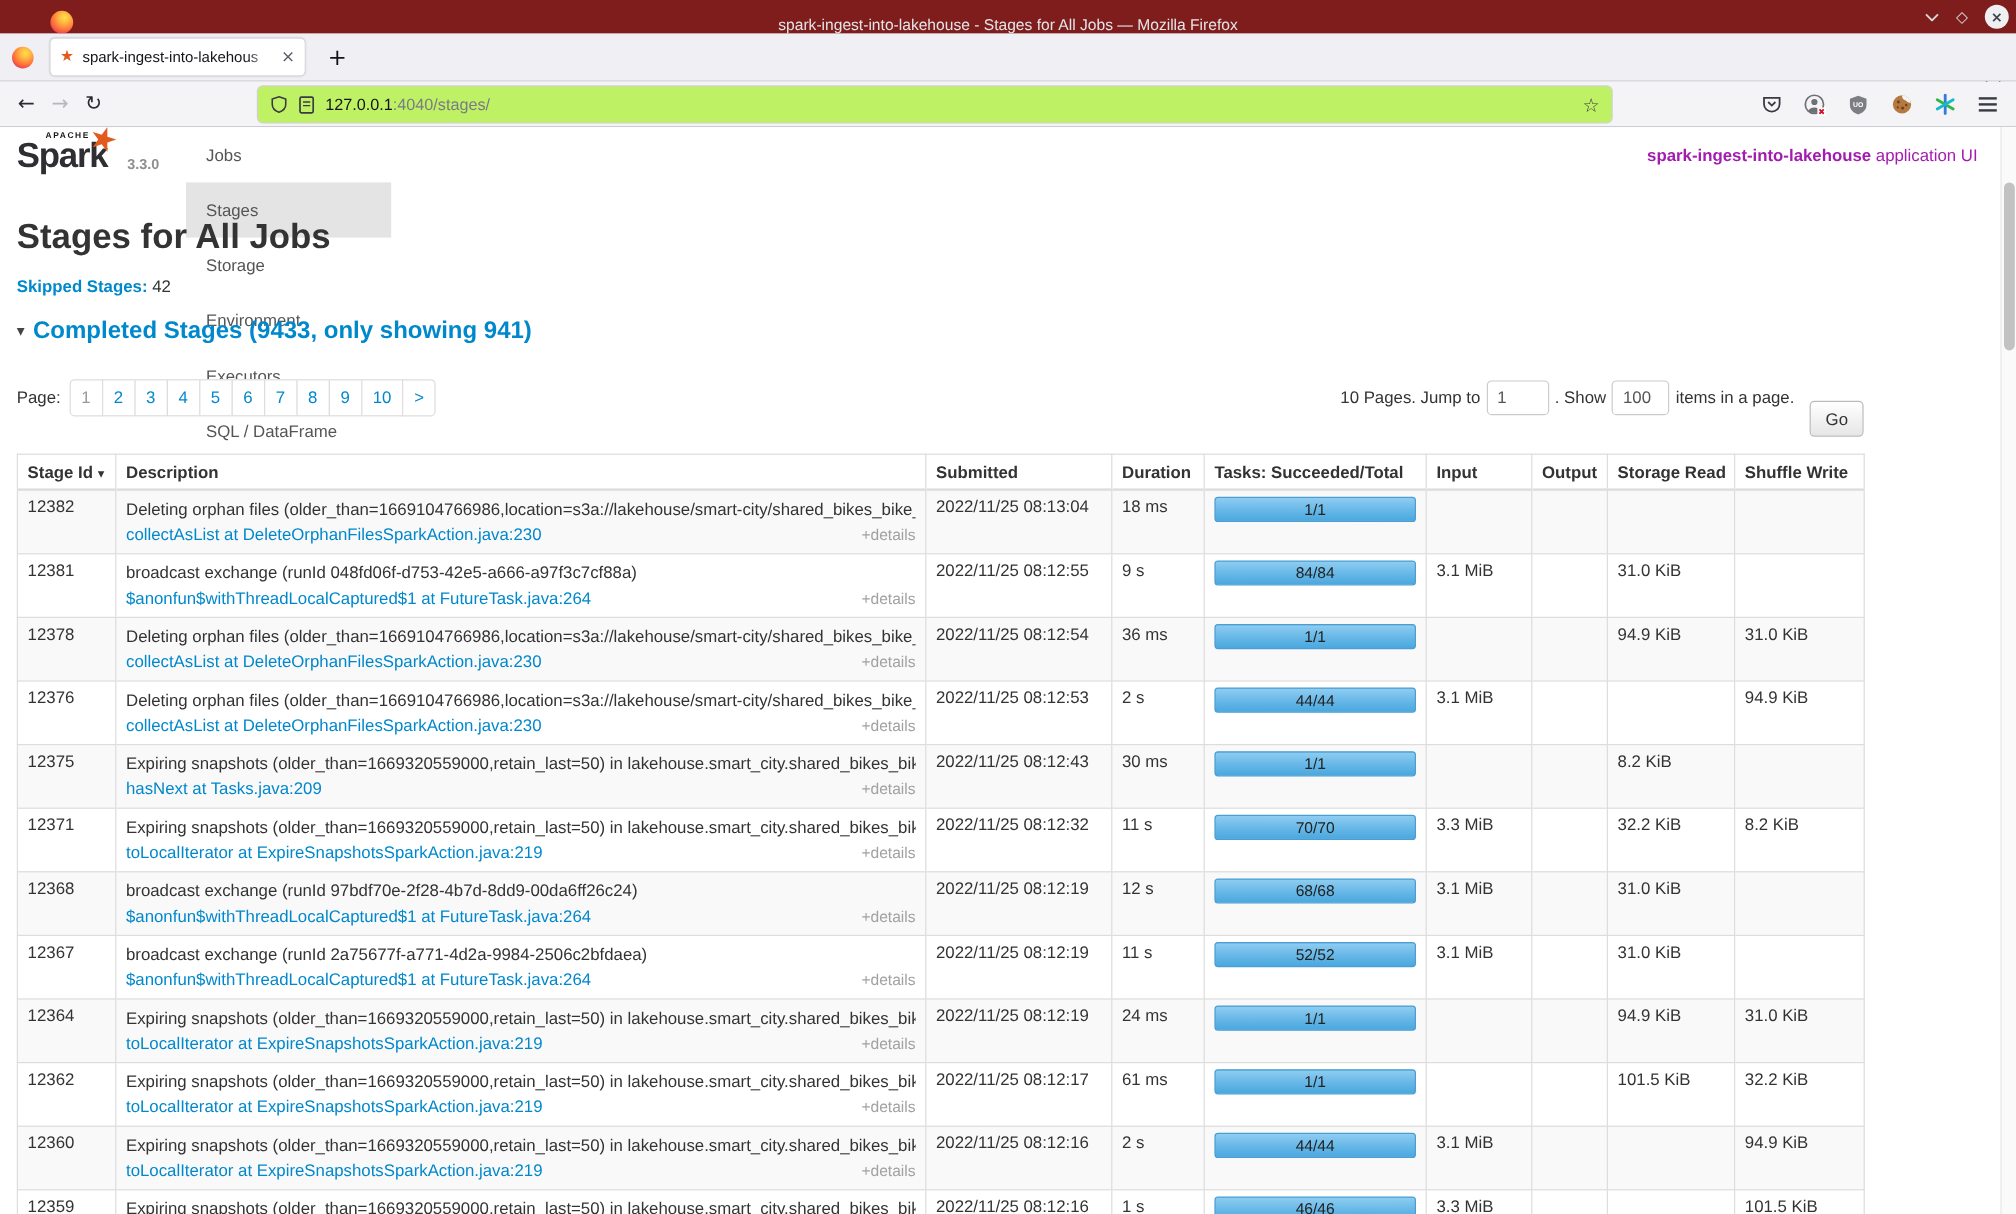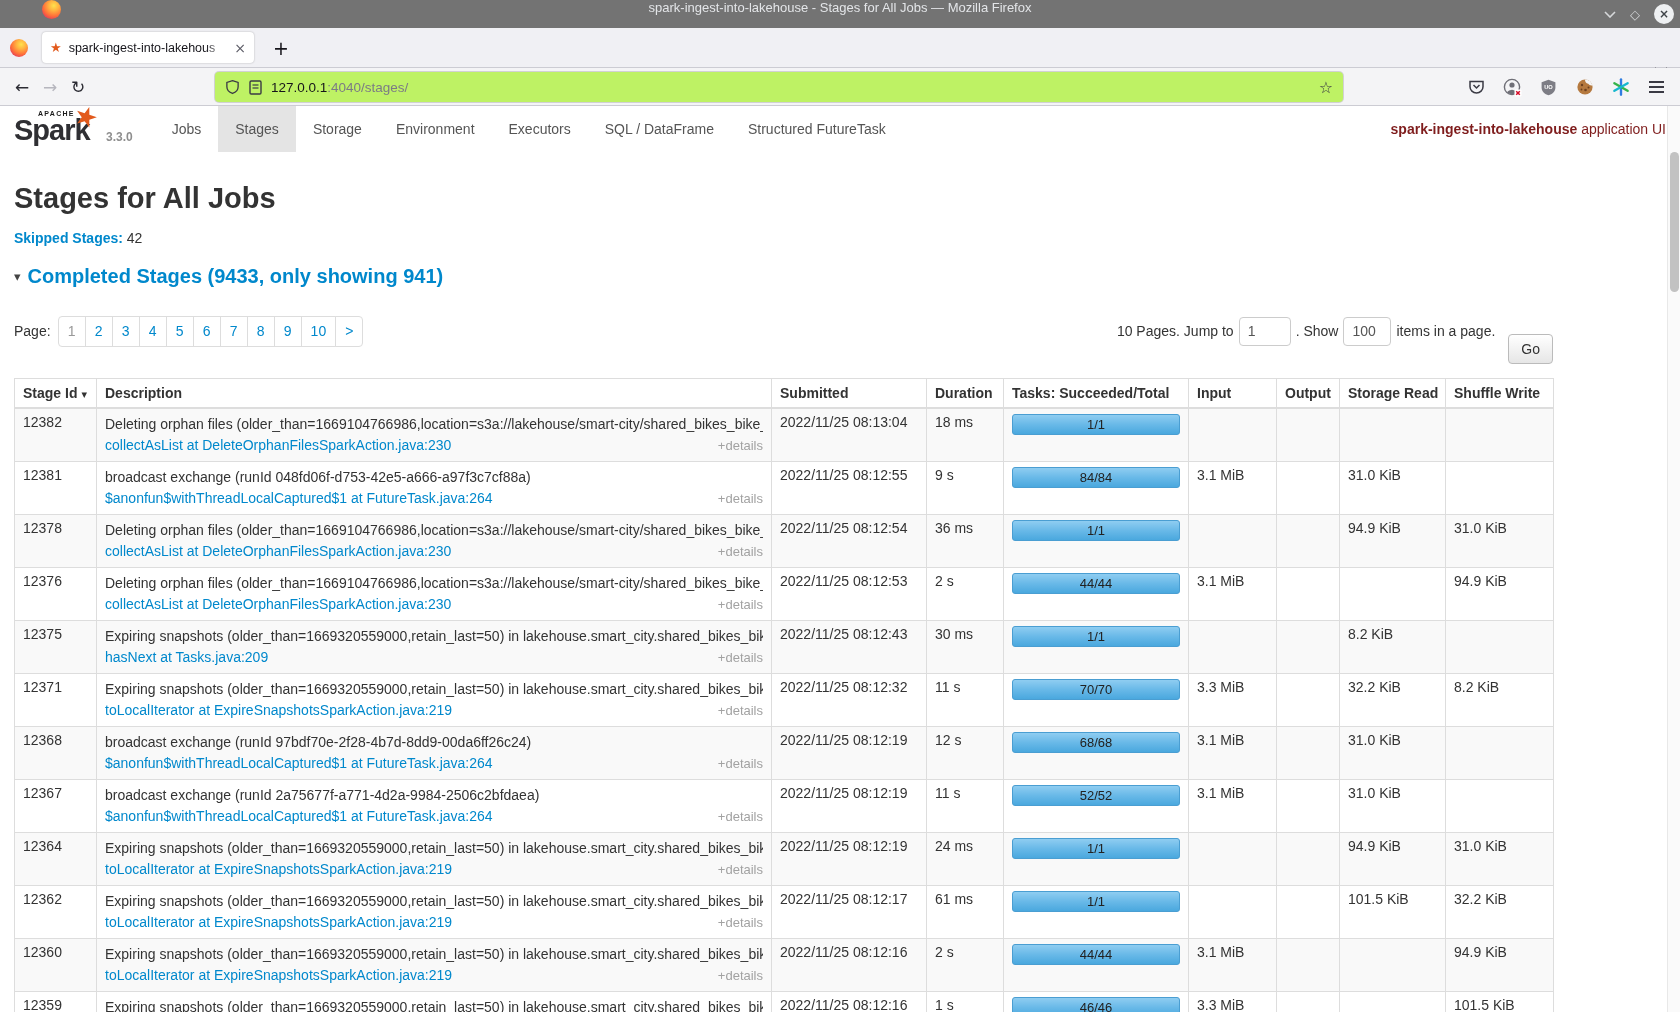--- a/index.html
+++ b/index.html
@@ -2,21 +2,21 @@
 <html><head>
 <meta charset="utf-8">
 <style>
   * { margin:0; padding:0; box-sizing:border-box; }
   html,body { width:1680px; height:1012px; overflow:hidden; background:#fff;
     font-family:"Liberation Sans", sans-serif; }
   .glyph { font-family:"DejaVu Sans", sans-serif; }
 
   
   .titlebar { position:absolute; top:0; left:0; width:1680px; height:28px;
-    background:#737373; display:flex; align-items:flex-start;padding-left:34px; }
+    background:#7f1d1d; display:flex; align-items:flex-end;padding-left:34px; }
   .ff-logo { width:19px; height:19px; border-radius:50%; margin-left:8px;
     background:radial-gradient(circle at 62% 30%, #ffe14d 0%, #ffb340 28%, #ff7139 58%, #e33b5a 82%, #b5007f 100%); }
   .win-title { position:absolute; left:0; right:0; text-align:center; color:#e3e5e8; font-size:13px; pointer-events:none; }
   .win-controls { position:absolute; right:6px; top:0; height:28px; display:flex; align-items:center; gap:14px; }
   .wc { color:#d6d8da; display:flex; align-items:center; justify-content:center; }
   .wc-diamond { font-size:13px; }
   .wc-close { width:20px; height:20px; background:#eef0f2; border-radius:50%; color:#3f4449; font-size:12px; font-weight:bold; }
 
   .tabbar { position:absolute; top:28px; left:0; width:1680px; height:40px; background:#f0f0f4;
     border-bottom:1px solid #ccccd3; display:flex; align-items:center; }
@@ -54,24 +54,24 @@
   .spark-header { position:absolute; top:106px; left:0; width:1680px; height:46px; background:#fff;
     display:flex; align-items:stretch; }
   .spark-logo { position:relative; width:76px; height:46px; margin-left:14px; cursor:pointer; }
   .logo-apache { position:absolute; top:4px; left:24px; font-size:7px; font-weight:bold;
     letter-spacing:1.3px; color:#1a1a1a; }
   .logo-spark { position:absolute; top:8px; left:0; font-size:29px; font-weight:bold;
     color:#2f2f33; letter-spacing:-1px; }
   .logo-star { position:absolute; top:-5px; right:-8px; font-size:27px; color:#e25a1c;
     transform:rotate(18deg); }
   .logo-version { font-size:12px; font-weight:bold; color:#8e8e8e; margin:24px 0 0 16px; }
-  .spark-nav { display:flex; margin-left:22px; }
+  .spark-nav { display:flex; margin-left:22px;flex-direction:column; }
   .nav-item { line-height:46px; padding:0 17px; font-size:14px; color:#555; cursor:pointer; white-space:nowrap; }
   .nav-item.active { background:#e4e4e4; color:#555; }
-  .app-label { margin-left:auto; margin-right:14px; line-height:46px; font-size:14px; color:#7f1d1d; white-space:nowrap; }
+  .app-label { margin-left:auto; margin-right:32px; line-height:46px; font-size:14px; color:#a21caf; white-space:nowrap; }
   .app-label b { font-weight:bold; }
 
   
   .content { position:absolute; top:152px; left:14px; width:1539px; }
   h1.page-title { margin-top:30px; font-size:29px; font-weight:bold; color:#333; }
   .summary { margin-top:13px; font-size:14px; color:#333; line-height:20px; }
   .summary .lbl { color:#0088cc; font-weight:bold; text-decoration:none; }
   .section-header { margin-top:17px; display:flex; align-items:center; cursor:pointer; }
   .collapse-arrow { font-size:13px; color:#444; margin-right:7px; }
   .section-title { font-size:20px; font-weight:bold; color:#0088cc; }

